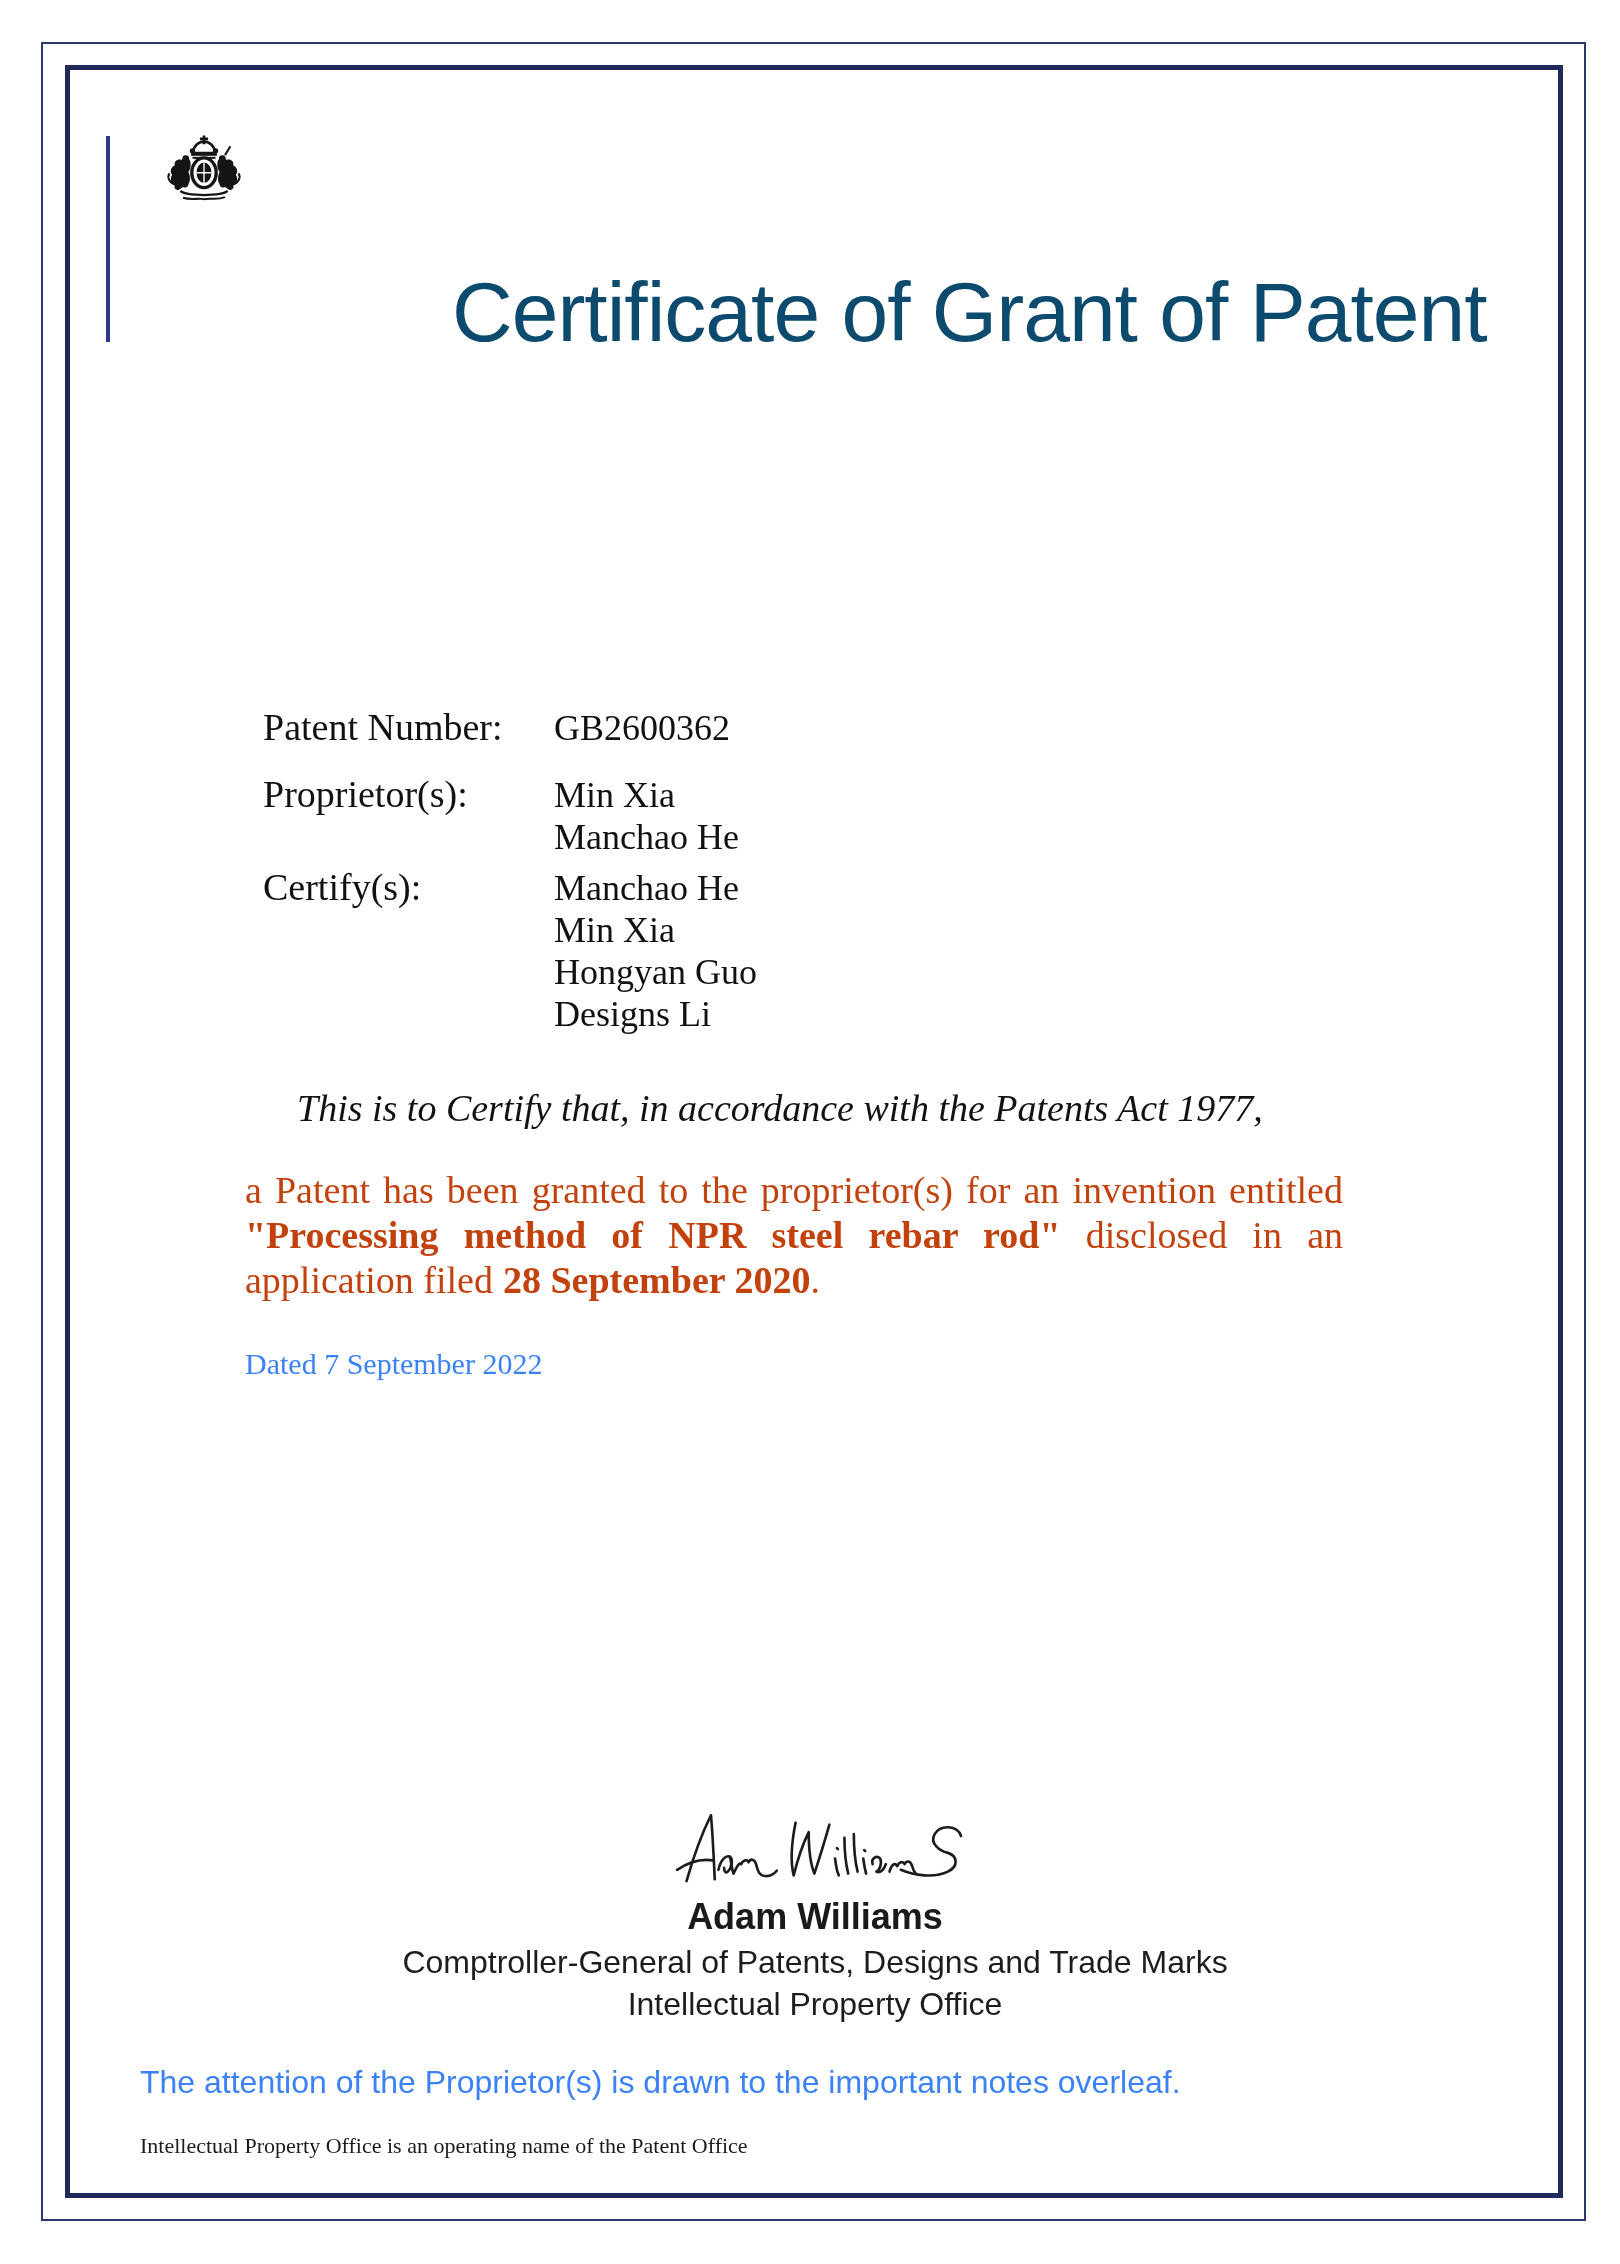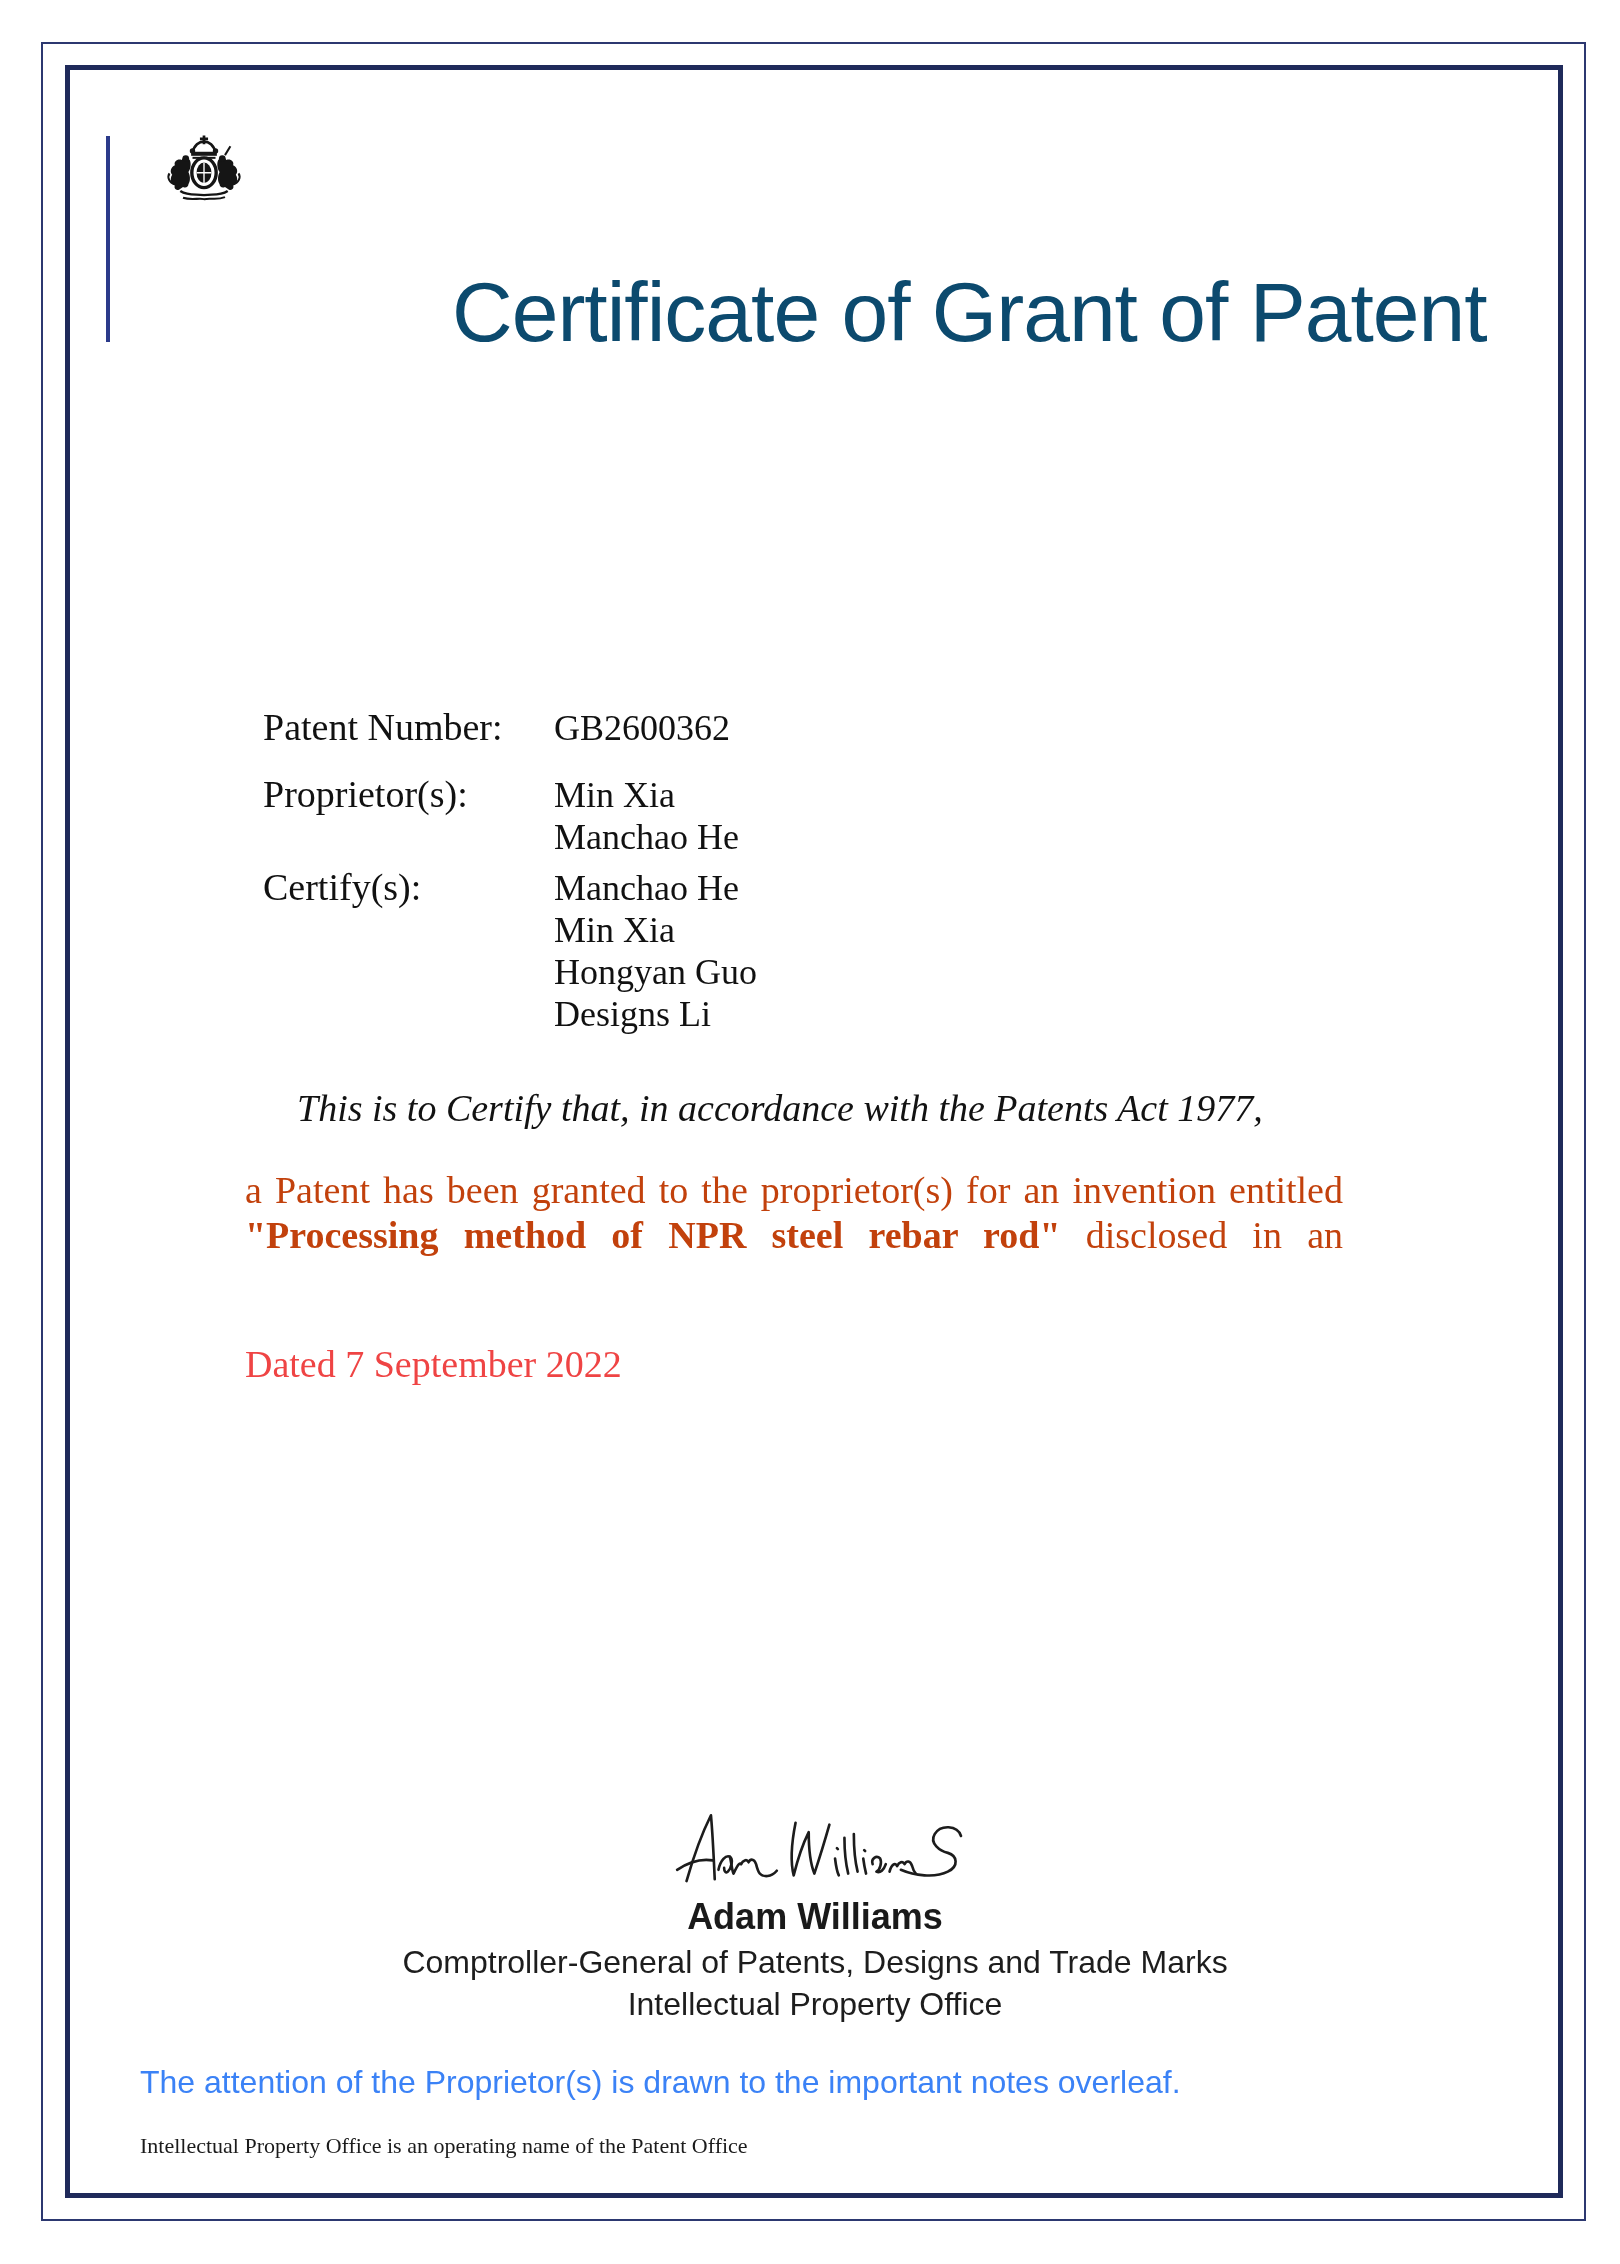--- a/index.html
+++ b/index.html
@@ -52,21 +52,21 @@
   .body-par{
     position:absolute;left:245px;top:1168px;width:1098px;
     font-size:38px;line-height:45px;color:#c2410c;
   }
   .body-par .jline{text-align:justify;text-align-last:justify;}
   .body-par .lline{text-align:left;}
   .b{font-weight:700;}
   .gap-b{margin-left:10px;}
   .dated{
     position:absolute;left:245px;top:1342px;
-    font-size:38px;line-height:44px;white-space:nowrap;color:#ef4444;font-family:Liberation Serif, serif;
+    font-size:30px;line-height:44px;white-space:nowrap;color:#3b82f6;font-family:Liberation Serif, serif;
   }
   .signature-svg{
     position:absolute;left:660px;top:1804px;width:320px;height:94px;
   }
   .sig-name{
     position:absolute;left:0;top:1896px;width:1630px;text-align:center;
     font-family:"Liberation Sans", sans-serif;font-weight:700;
     font-size:36px;line-height:42px;color:#1a1a1a;
   }
   .sig-title{
@@ -146,20 +146,21 @@
     <div>Min Xia</div>
     <div>Hongyan Guo</div>
     <div>Designs Li</div>
   </div>
 
   <div class="certify">This is to Certify that, in accordance with the Patents Act 1977,</div>
 
   <div class="body-par">
     <div class="jline">a Patent has been granted to the proprietor(s) for an invention entitled</div>
     <div class="jline"><span class="b">"Processing method of NPR steel rebar rod"</span> <span>disclosed in an</span></div>
+    <div class="lline"><span>application filed</span><span class="b gap-b">28 September 2020</span><span>.</span></div>
   </div>
 
   <div class="dated">Dated 7 September 2022</div>
 
   <svg class="signature-svg" viewBox="0 0 320 100" aria-hidden="true">
     <g fill="none" stroke="#1c1c1c" stroke-width="2.8" stroke-linecap="round" stroke-linejoin="round">
       <path d="M18,82 C26,54 36,28 44,12 C46,34 47,58 48,80"></path>
       <path d="M8,70 C20,62 34,58 46,60"></path>
       <path d="M52,70 C54,60 60,54 64,56 C68,58 66,68 62,72 C60,74 58,72 58,68"></path>
       <path d="M64,56 C66,62 66,70 68,74 C72,66 74,62 76,64"></path>

